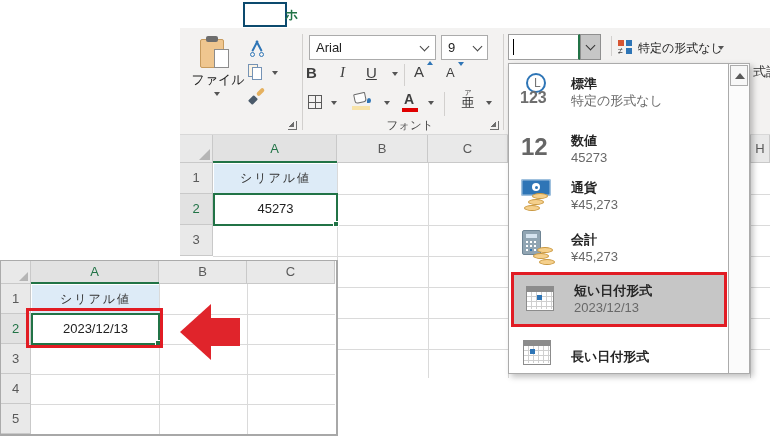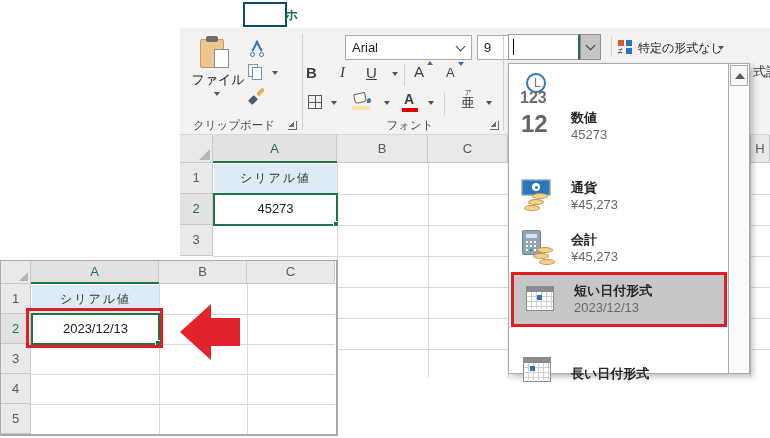--- a/index.html
+++ b/index.html
@@ -20,21 +20,21 @@
   .vsep { position:absolute; width:1px; background:#D2D0CE; }
   .grp-label { position:absolute; font-size:11.5px; color:#474747; text-align:center; }
   .launcher { position:absolute; width:9px; height:9px; border-right:1.5px solid #6E6E6E; border-bottom:1.5px solid #6E6E6E; }
   .launcher::after { content:""; position:absolute; left:0px; top:0px; width:6px; height:6px;
                      background:linear-gradient(135deg, transparent 55%, #6E6E6E 55%); }
   .tri { position:absolute; width:0; height:0; border-left:3.5px solid transparent;
          border-right:3.5px solid transparent; border-top:4.5px solid #555; }
   .chev { position:absolute; width:7px; height:7px; border-right:1.6px solid #444;
           border-bottom:1.6px solid #444; transform:rotate(45deg); }
 
-  .combo { position:absolute; background:#fff; border:1px solid #ABABAB; font-size:13px; color:#222;margin-left:36px; }
+  .combo { position:absolute; background:#fff; border:1px solid #ABABAB; font-size:13px; color:#222; }
 
   
   .clipboard-ic { position:absolute; width:40px; height:36px; }
   .cb-board { position:absolute; left:2px; top:3px; width:24px; height:29px; background:#EFC68F; border:1px solid #C79B5E; border-radius:2px; }
   .cb-clip { position:absolute; left:8px; top:0px; width:12px; height:6px; background:#6D6D6D; border-radius:2px; }
   .cb-page { position:absolute; left:16px; top:13px; width:15px; height:19px; background:#fff; border:1px solid #8C8C8C; }
   .scissors { position:absolute; width:18px; height:17px; }
   .sc-blade { position:absolute; top:0; width:2px; height:12px; background:#2E75B6; border-radius:1px; }
   .sc-ring { position:absolute; bottom:0; width:5px; height:5px; border:1.5px solid #2E75B6; border-radius:50%; }
   .copy-ic { position:absolute; width:16px; height:17px; }
@@ -139,21 +139,20 @@
   <div class="copy-ic" style="left:248px;top:64px">
     <div class="cp-back"></div>
     <div class="cp-front"></div>
   </div>
   <div class="tri" style="left:272px;top:71px"></div>
   <div class="brush-ic" style="left:248px;top:89px">
     <div class="br-handle"></div>
     <div class="br-head"></div>
   </div>
 
-  <div class="grp-label" style="left:184px;top:118px;width:100px">クリップボード</div>
   <div class="launcher" style="left:288px;top:121px"></div>
   <div class="vsep" style="left:302px;top:34px;height:96px"></div>
 
   <div class="combo" style="left:309px;top:35px;width:127px;height:25px">
     <span style="position:absolute;left:6px;top:4px">Arial</span>
     <span class="chev" style="right:7px;top:7px"></span>
   </div>
   <div class="combo" style="left:441px;top:35px;width:47px;height:25px">
     <span style="position:absolute;left:6px;top:4px">9</span>
     <span class="chev" style="right:6px;top:7px"></span>
@@ -282,23 +281,27 @@
   <div class="arrow-body"></div>
 
   <div class="abs dropdown">
 
     <div class="fmt-item" style="top:2px">
       <div class="fmt-icon">
         <div class="ic-circle"></div>
         <span class="ic-l">L</span>
         <span class="ic-123">123</span>
       </div>
-    </div>
-
-    <div class="fmt-item" style="top:36px">
+      <div class="fmt-text">
+        <span class="fmt-title">標準</span>
+        <span class="fmt-example">特定の形式なし</span>
+      </div>
+    </div>
+
+    <div class="fmt-item" style="top:59px">
       <div class="fmt-icon">
         <span class="ic-12">12</span>
       </div>
       <div class="fmt-text">
         <span class="fmt-title">数値</span>
         <span class="fmt-example">45273</span>
       </div>
     </div>
 
     <div class="fmt-item" style="top:106px">
@@ -340,21 +343,21 @@
           <div class="ic-cal-grid"></div>
           <div class="ic-cal-blue"></div>
         </div>
       </div>
       <div class="fmt-text">
         <span class="fmt-title">短い日付形式</span>
         <span class="fmt-example">2023/12/13</span>
       </div>
     </div>
 
-    <div class="fmt-item" style="top:280px;height:60px">
+    <div class="fmt-item" style="top:263px;height:60px">
       <div class="fmt-icon">
         <div class="ic-cal" style="top:3px">
           <div class="ic-cal-top"></div>
           <div class="ic-cal-grid"></div>
           <div class="ic-cal-blue" style="left:6px"></div>
         </div>
       </div>
       <div class="fmt-text">
         <span class="fmt-title">長い日付形式</span>
       </div>

